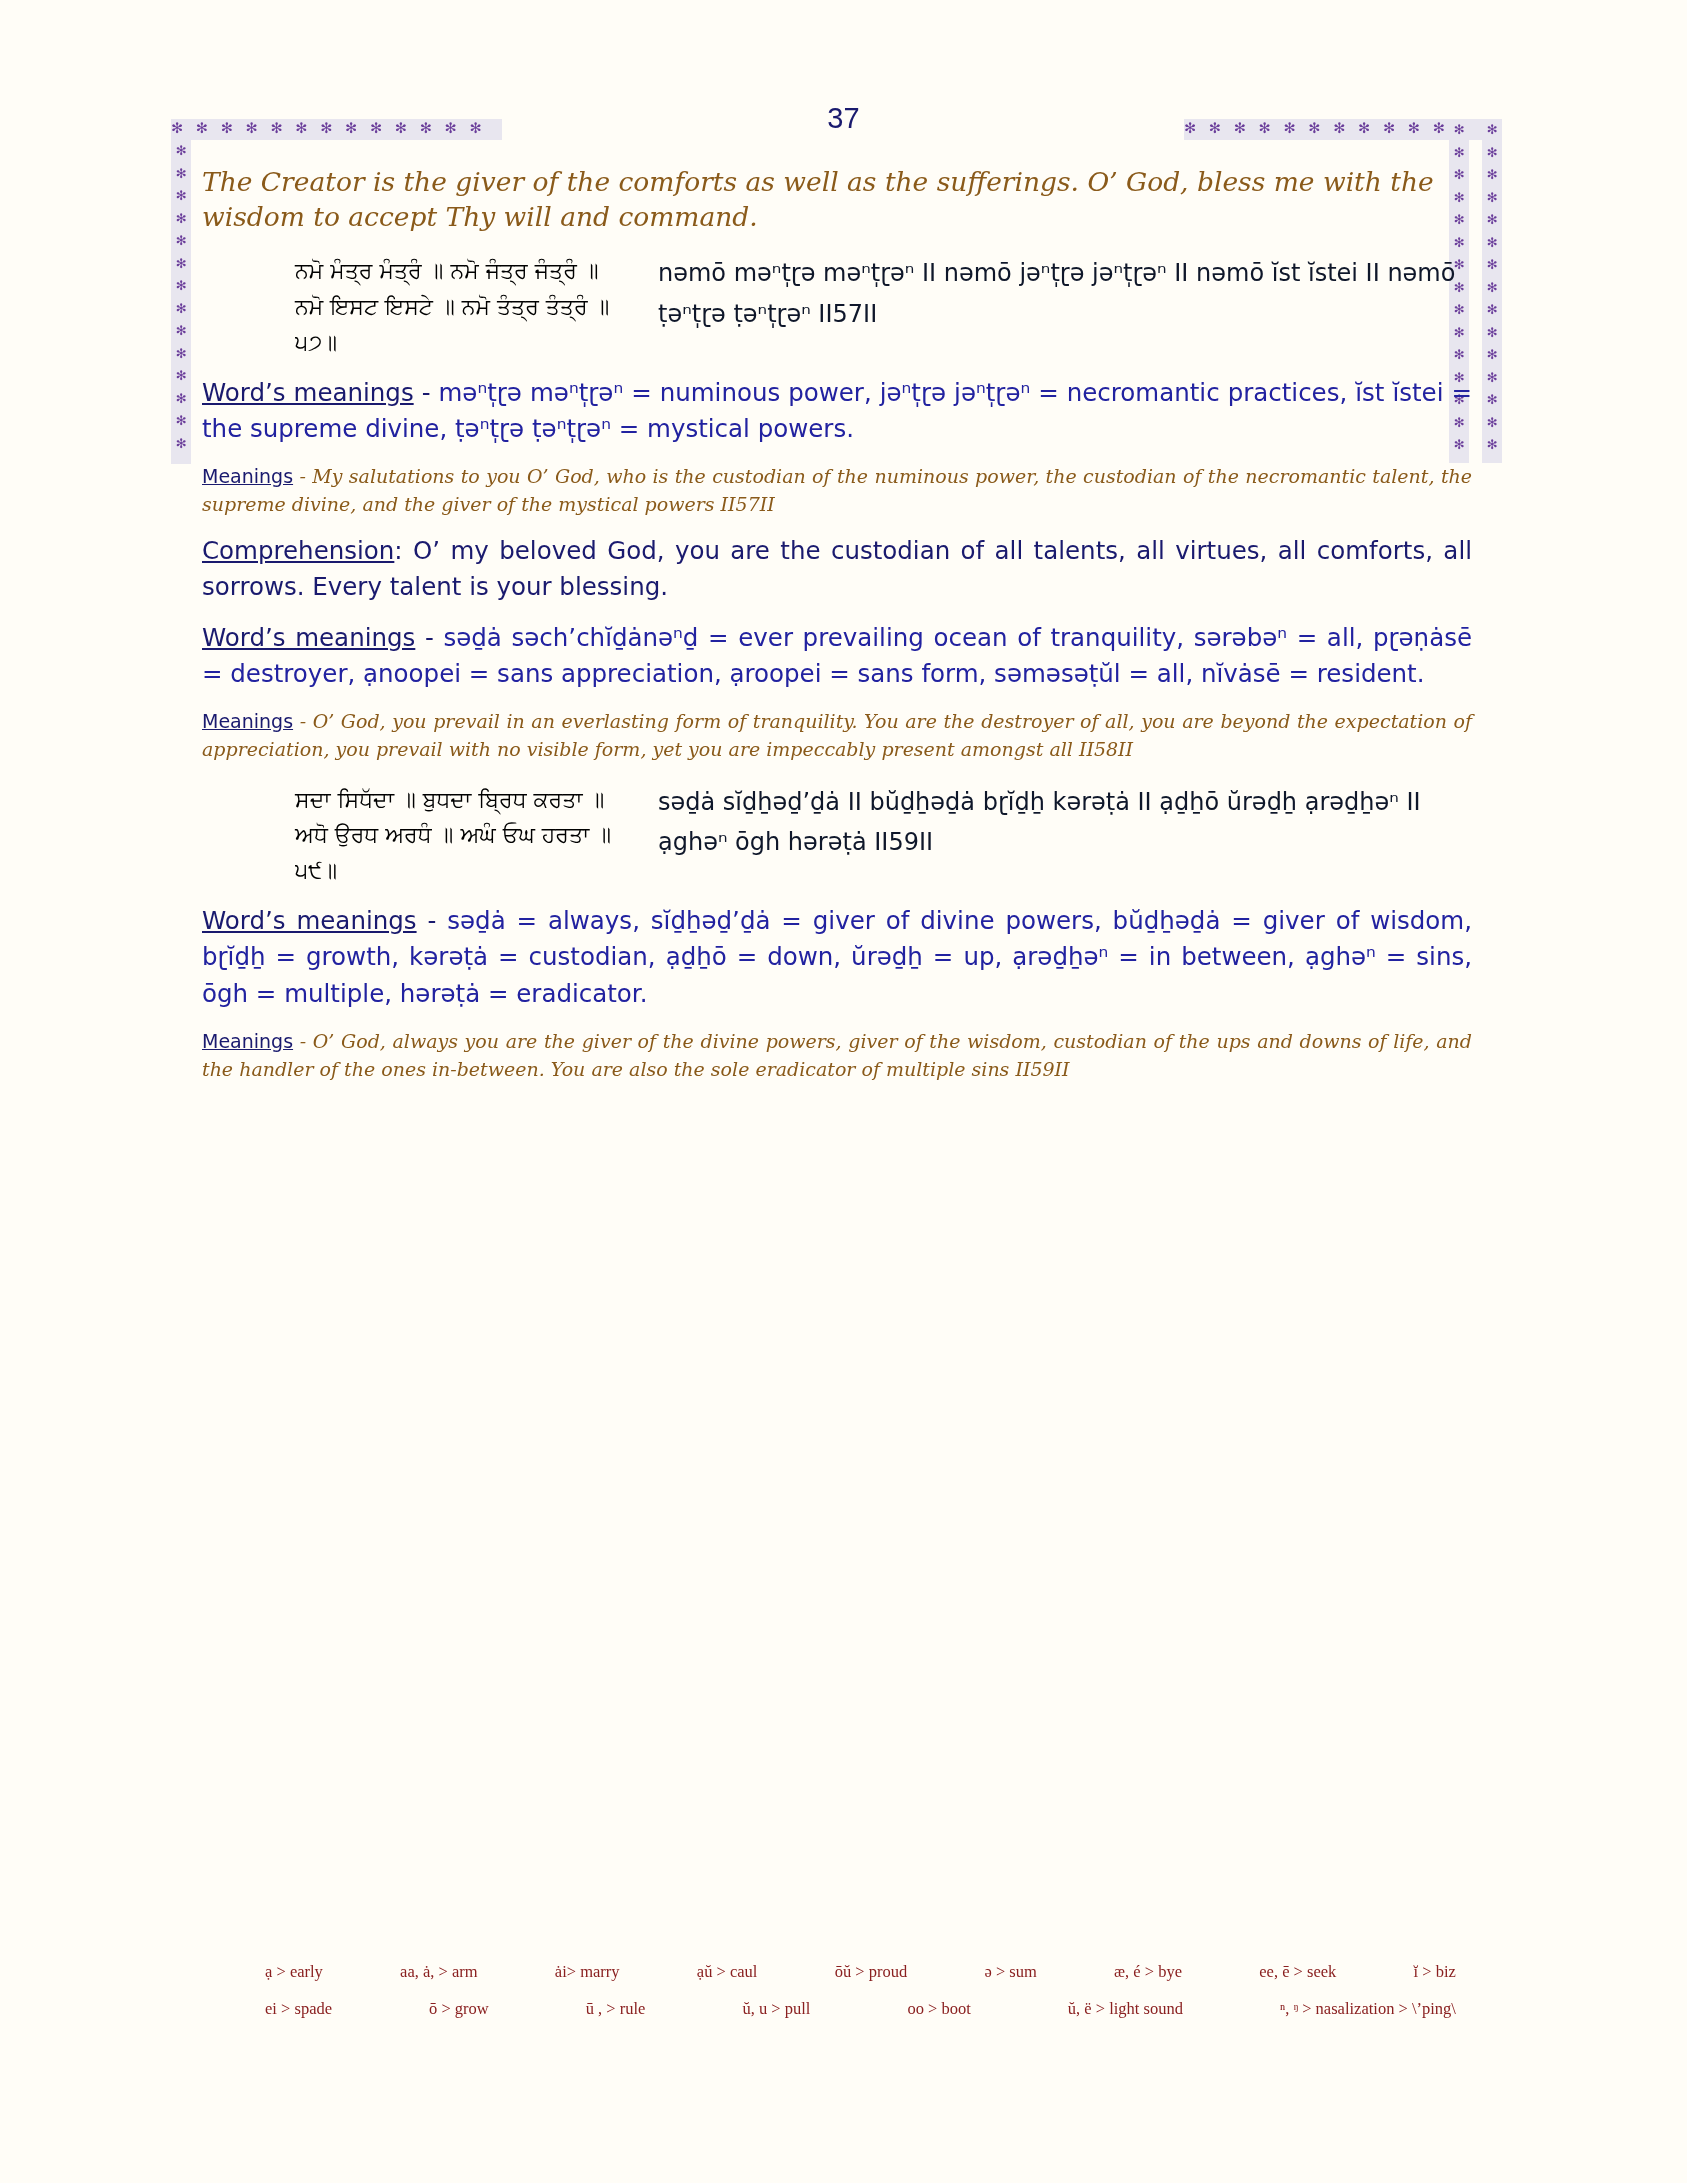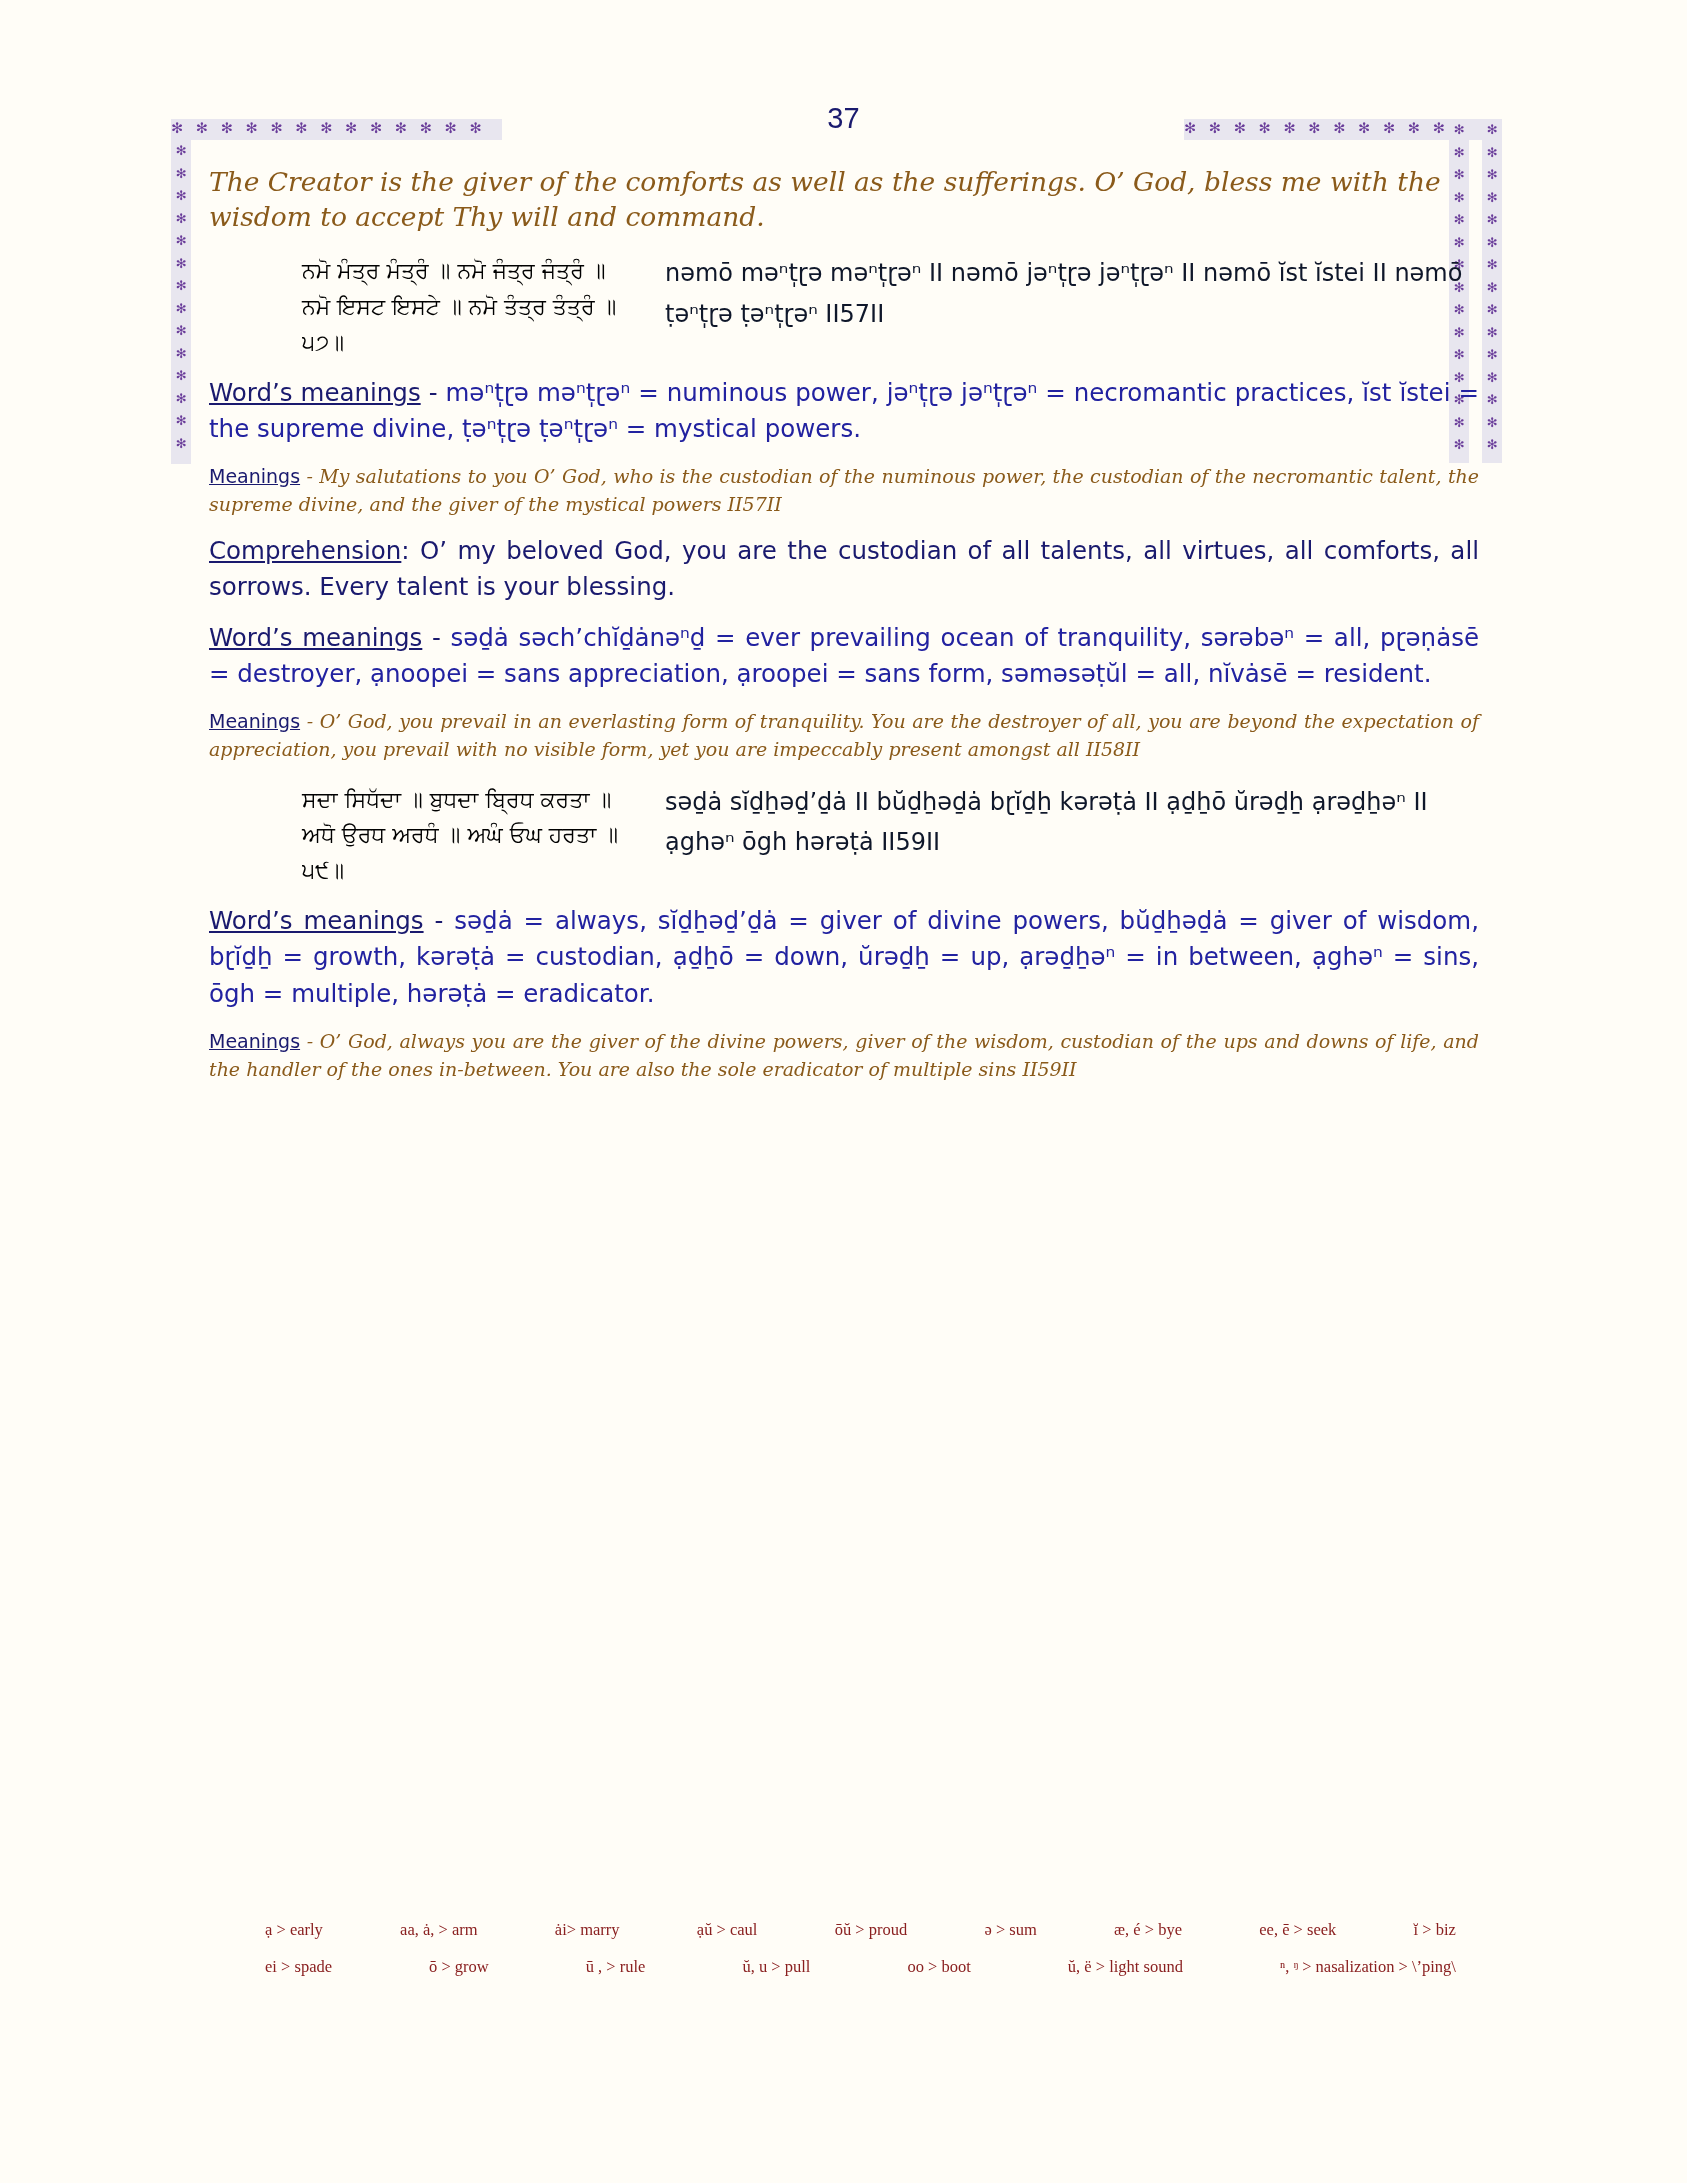--- a/index.html
+++ b/index.html
@@ -50,21 +50,21 @@
   .orn-right-b   { left: 1449px; top: 119px; width: 20px;  height: 344px; letter-spacing: 0; }
   .orn-v span {
     display: block;
     text-align: center;
     font-size: 13.2px;
     line-height: 22.5px;
   }
 
   .content {
     position: absolute;
-    left: 209px;
+    left: 202px;
     top: 165px;
     width: 1270px;
   }
 
   .intro {
     font-family: "DejaVu Serif", serif;
     font-style: italic;
     font-size: 26.5px;
     line-height: 1.32;
     color: #8a5a1a;
@@ -113,21 +113,21 @@
   .para.meanings .lbl {
     font-family: "DejaVu Sans", sans-serif;
     font-style: normal;
     color: #1a1a6e;
   }
   .tl { color: #2222a0; }
 
   .footnotes {
     position: absolute;
     left: 265px;
-    top: 1920px;
+    top: 1962px;
     width: 1191px;
     font-family: "Liberation Serif", serif;
     color: #8a2020;
     font-size: 16.5px;
   }
   .fn-row {
     display: flex;
     justify-content: space-between;
     margin-bottom: 17px;
   }

